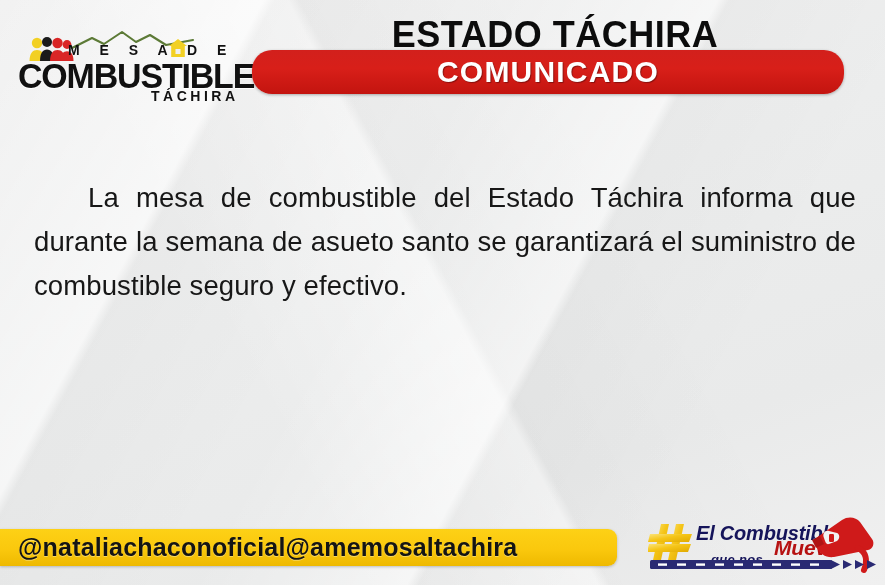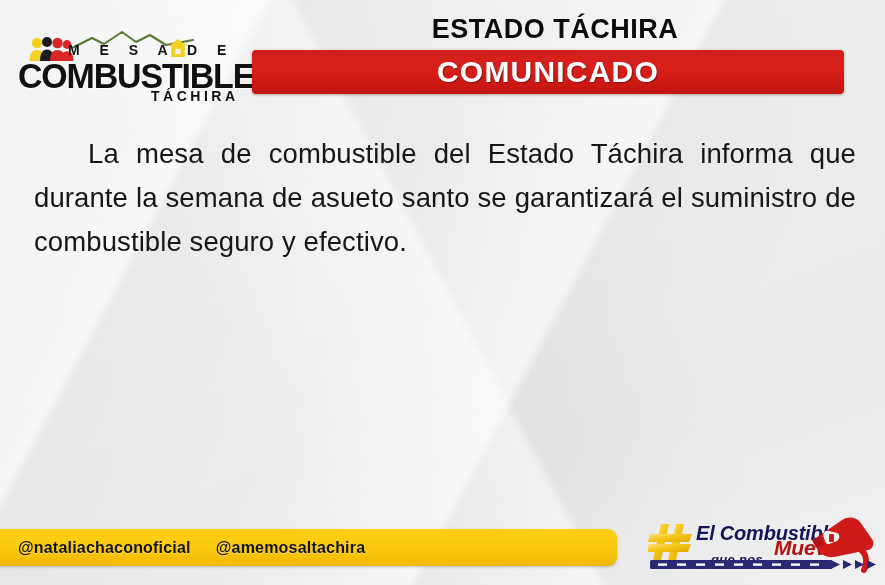--- a/index.html
+++ b/index.html
@@ -86,33 +86,33 @@
     white-space: nowrap;
   }
 
   
   .estado-title {
     position: absolute;
     left: 255px;
     top: 14px;
     width: 600px;
     text-align: center;
-    font-size: 27px;
+    font-size: 36px;
     font-weight: bold;
     letter-spacing: 0.5px;
     color: #0c0c0c;
     white-space: nowrap;
   }
   .comunicado-banner {
     position: absolute;
     left: 252px;
     top: 50px;
     width: 592px;
     height: 44px;
-    border-radius: 4px;
+    border-radius: 20px;
     background: linear-gradient(180deg, #d2201c 0%, #d81f19 42%, #c3140f 100%);
     box-shadow: 0 1px 3px rgba(0,0,0,0.30);
     display: flex;
     align-items: center;
     justify-content: center;
   }
   .comunicado-text {
     font-size: 30px;
     font-weight: bold;
     color: #ffffff;
@@ -132,48 +132,49 @@
     margin: 0;
     font-size: 27.5px;
     line-height: 44px;
     color: #171717;
     text-align: justify;
     text-justify: inter-word;
     letter-spacing: 0.1px;
   }
   .para.first {
     text-indent: 54px;
+    margin-top: 44px;
   }
   .para-gap {
     height: 42px;
   }
 
   
   .handles-bar {
     position: absolute;
     left: 0px;
     top: 529px;
     width: 617px;
     height: 37px;
     background: linear-gradient(180deg, #fdd116 0%, #fac80d 55%, #eeb900 100%);
     border-radius: 0 9px 9px 0;
     box-shadow: 0 1px 3px rgba(0,0,0,0.22);
     display: flex;
     align-items: center;
   }
   .handle {
-    font-size: 16px;
+    font-size: 25px;
     font-weight: bold;
     color: #141414;
     letter-spacing: 0.2px;
     white-space: nowrap;
     text-shadow: 0 1px 0 rgba(255,255,255,0.35);
   }
   .handle.one { margin-left: 18px; }
-  .handle.two { margin-left: 25px; }
+  .handle.two { }
 
   .mueve-logo {
     position: absolute;
     left: 648px;
     top: 512px;
     width: 232px;
     height: 66px;
   }
   .hash-icon {
     position: absolute;

